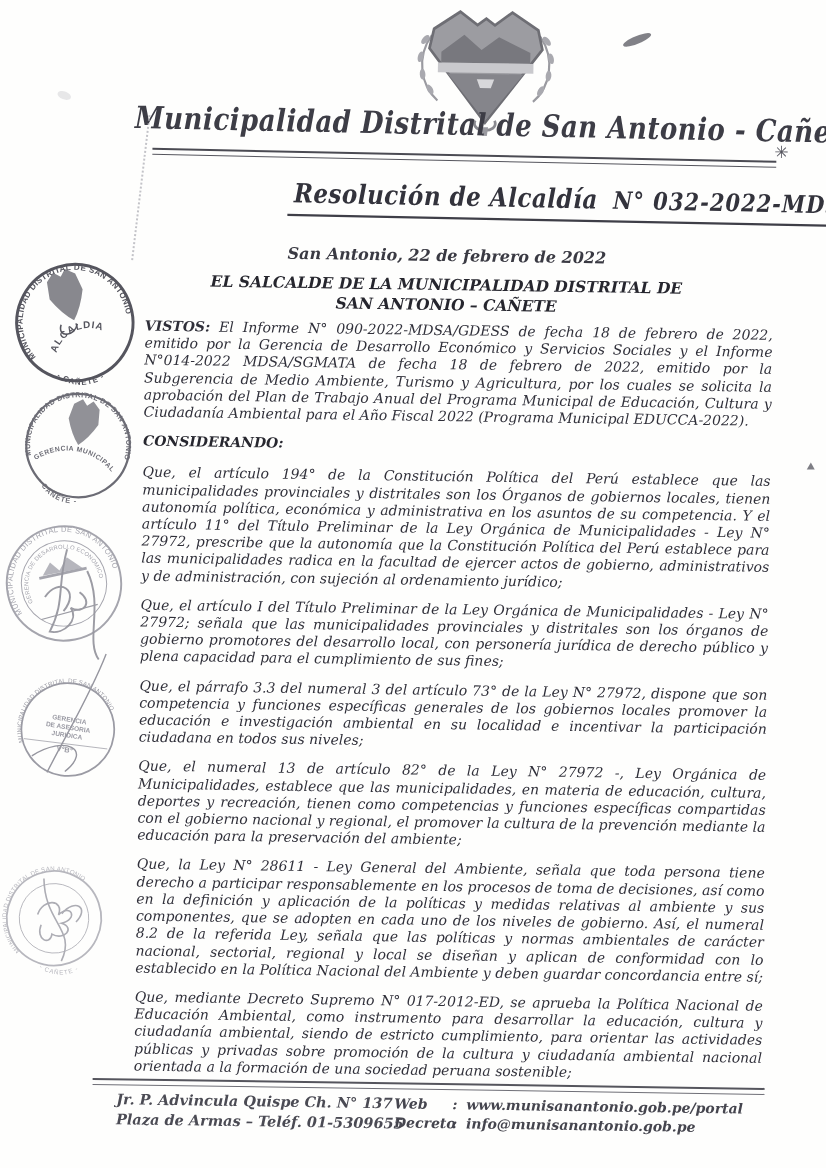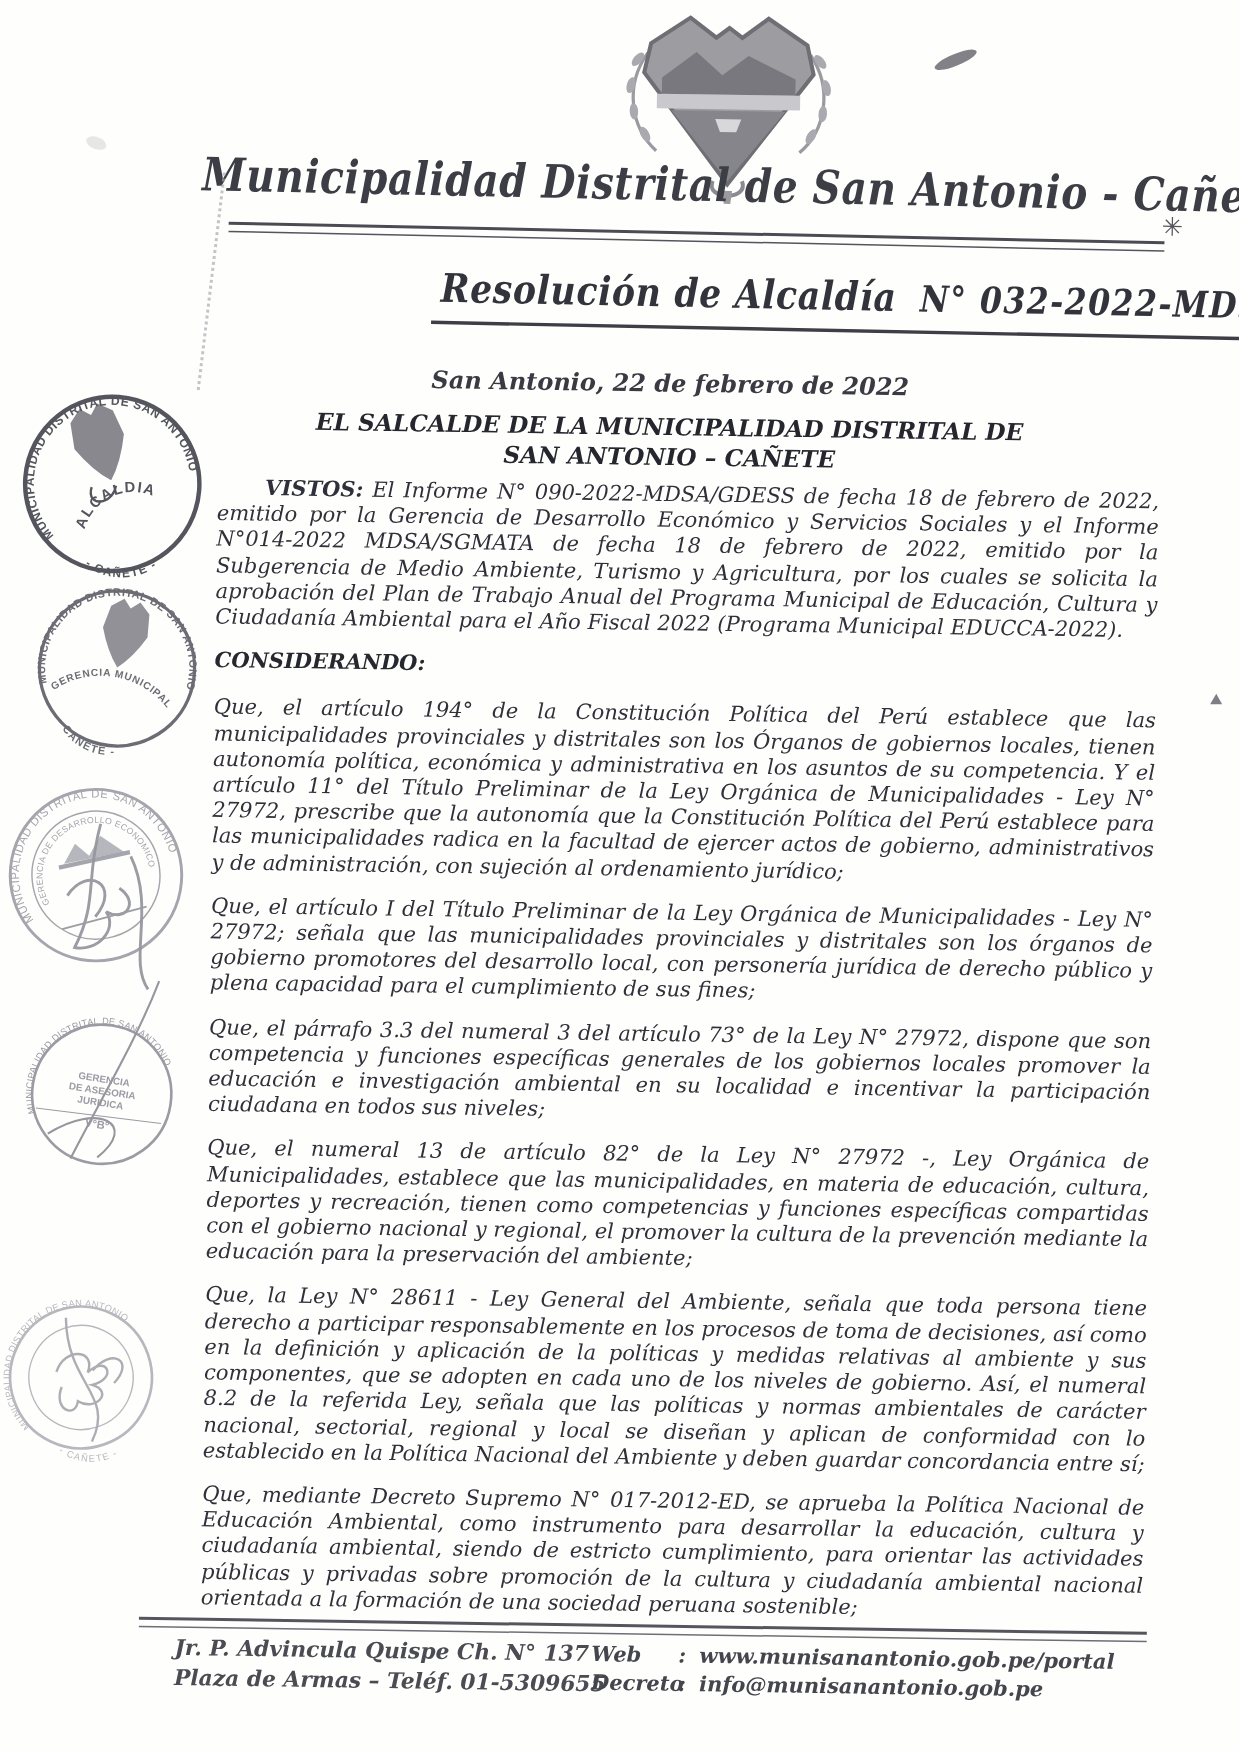--- a/index.html
+++ b/index.html
@@ -41,21 +41,21 @@
     font-size:15.5px;font-style:italic;font-weight:bold;color:#26262e;line-height:1.3;
   }
 
   
   .doc-body{
     position:absolute;left:141px;top:321px;width:628px;
     font-size:14px;line-height:17.2px;font-style:italic;text-align:justify;
     color:#30303a;
   }
   .doc-body p{margin:0 0 12px 0;}
-  .doc-body .lbl{font-weight:bold;margin-left:32px;}
+  .doc-body .lbl{font-weight:bold;}
   .considerando{font-weight:bold;font-style:italic;margin-bottom:14px !important;color:#27272f;}
 
   
   .footer-rule{
     position:absolute;left:100px;top:1082px;width:672px;height:4px;
     border-top:2.5px solid #55555d;border-bottom:1.5px solid #6e6e76;
   }
   .footer-left{
     position:absolute;left:124px;top:1093px;font-size:14.5px;font-weight:bold;
     font-style:italic;color:#4b4b54;line-height:1.4;white-space:nowrap;

